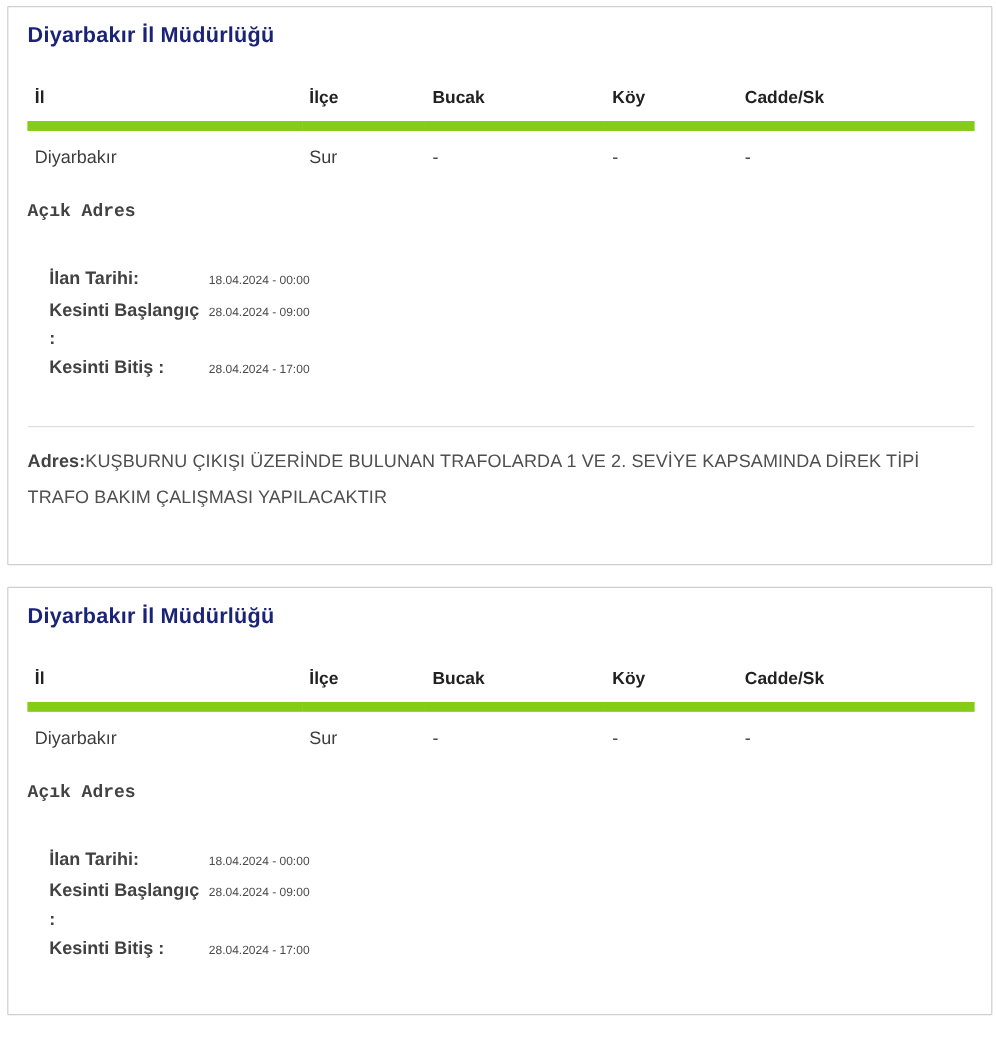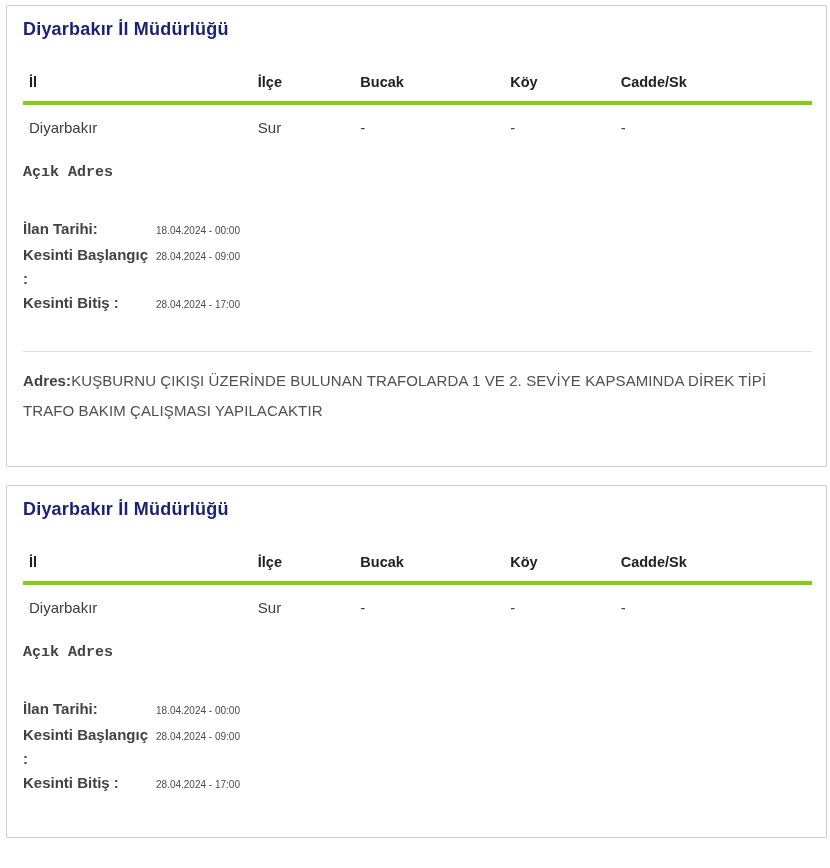--- a/index.html
+++ b/index.html
@@ -32,21 +32,21 @@
     width: 100%;
     border-collapse: collapse;
     table-layout: fixed;
   }
   table.loc-table th {
     text-align: left;
     font-size: 14.5px;
     font-weight: bold;
     color: #212121;
     padding: 10px 4px 11px 6px;
-    border-bottom: 4px solid #84cc16;
+    border-bottom: 8px solid #84cc16;
   }
   table.loc-table td {
     font-size: 15px;
     color: #3d3d3d;
     padding: 14px 4px 6px 6px;
     margin-left: 40px;
   }
   .col-il    { width: 29%; }
   .col-ilce  { width: 13%; }
   .col-bucak { width: 19%; }
@@ -60,21 +60,21 @@
     color: #424242;
     font-family: Liberation Mono, monospace;
   }
   .adres-value {
     margin-top: 9px;
     font-size: 15.5px;
     color: #4a4a4a;
     letter-spacing: 0.2px;
   }
 
-  .dates { margin-top: 36px; }
+  .dates { margin-top: 36px; margin-left: 18px; }
   .date-row {
     display: flex;
     align-items: baseline;
     line-height: 24px;
   }
   .date-label {
     width: 133px;
     flex: 0 0 133px;
     font-size: 15px;
     font-weight: bold;

